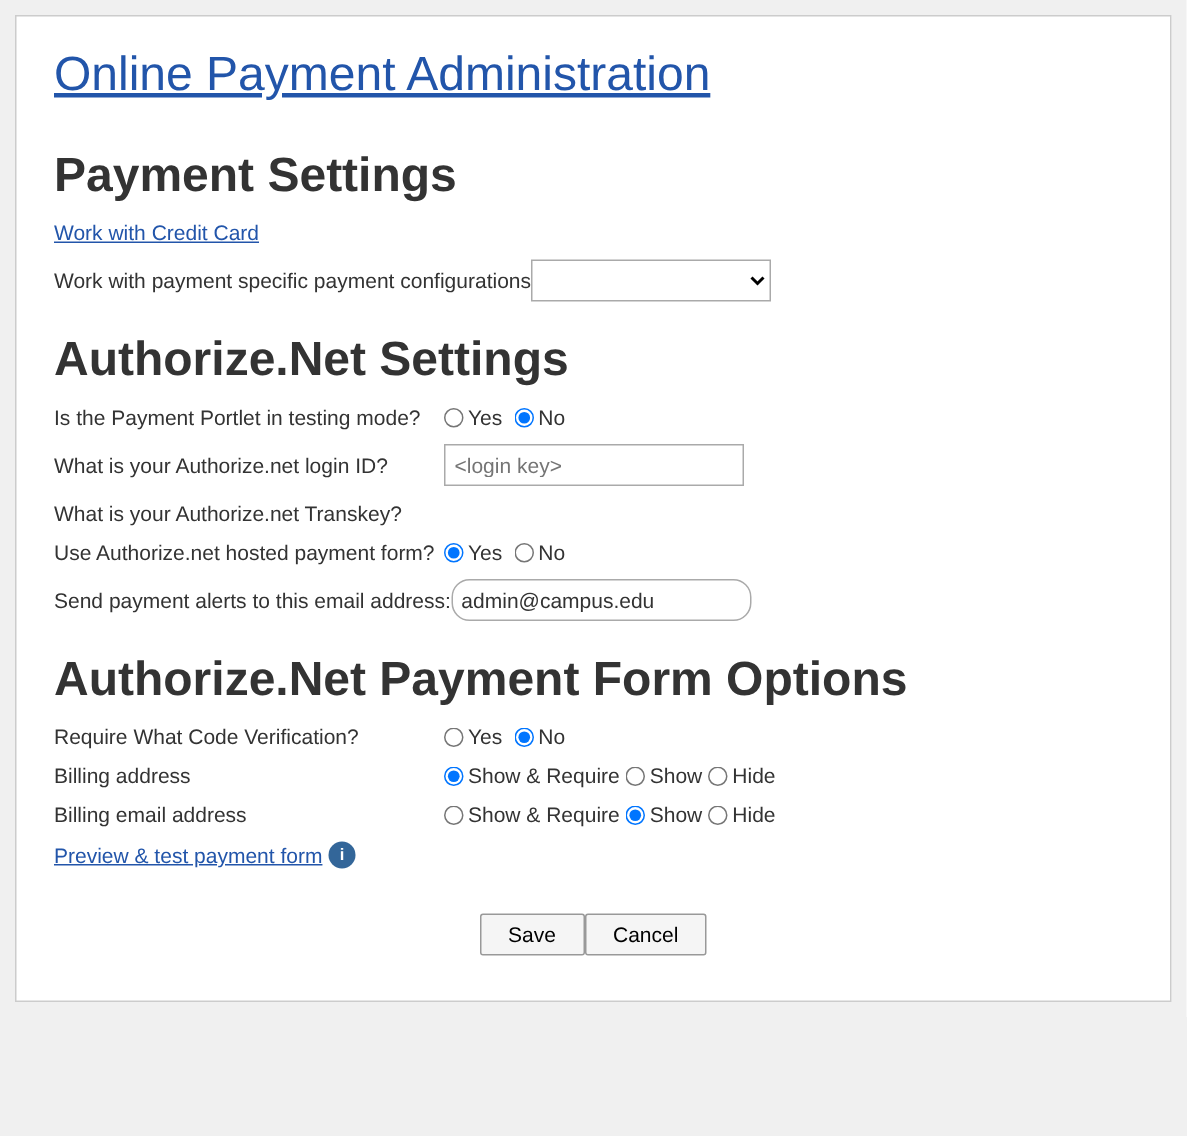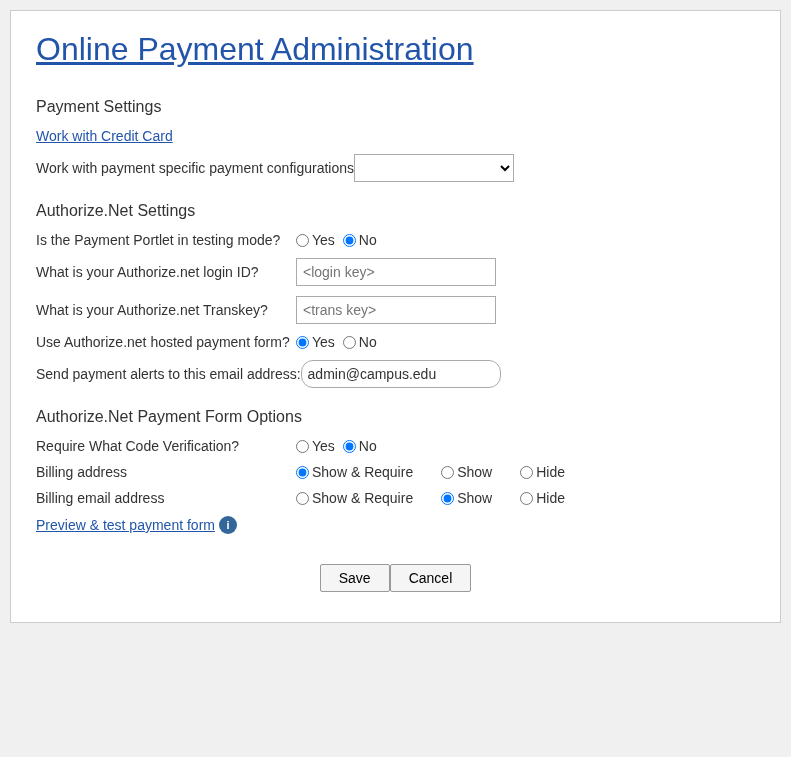--- a/index.html
+++ b/index.html
@@ -22,22 +22,22 @@
     }
     .page-title {
       font-size: 32px;
       font-weight: normal;
       color: #2255aa;
       text-decoration: underline;
       margin-bottom: 30px;
       cursor: pointer;
     }
     .section-title {
-      font-size: 16px;
-      font-weight: normal;
+      font-size: 32px;
+      font-weight: bold;
       color: #333;
       margin-bottom: 12px;
     }
     .link {
       color: #2255aa;
       text-decoration: underline;
       cursor: pointer;
     }
     .row {
       display: flex;
@@ -108,21 +108,21 @@
       border-radius: 50%;
       font-size: 11px;
       font-weight: bold;
       cursor: pointer;
       margin-left: 4px;
       vertical-align: middle;
     }
     .three-radio-group {
       display: flex;
       align-items: center;
-      gap: 28px;
+      gap: 4px;
     }
     .three-radio-group label {
       display: flex;
       align-items: center;
       gap: 3px;
       cursor: pointer;
     }
   </style>
 </head>
 <body>
@@ -169,23 +169,20 @@
 
     <div class="row">
       <span class="row-label">What is your Authorize.net login ID?</span>
       <div class="row-control">
         <input type="text" placeholder="&lt;login key&gt;" style="">
       </div>
     </div>
 
     <div class="row">
       <span class="row-label">What is your Authorize.net Transkey?</span>
-      <div class="row-control">
-        <input type="text" placeholder="&lt;trans key&gt;" style="">
-      </div>
     </div>
 
     <div class="row">
       <span class="row-label">Use Authorize.net hosted payment form?</span>
       <div class="row-control radio-group">
         <label>
           <input type="radio" name="hosted_form" value="yes" checked="" style="">
           <span>Yes</span>
         </label>
         <label>

